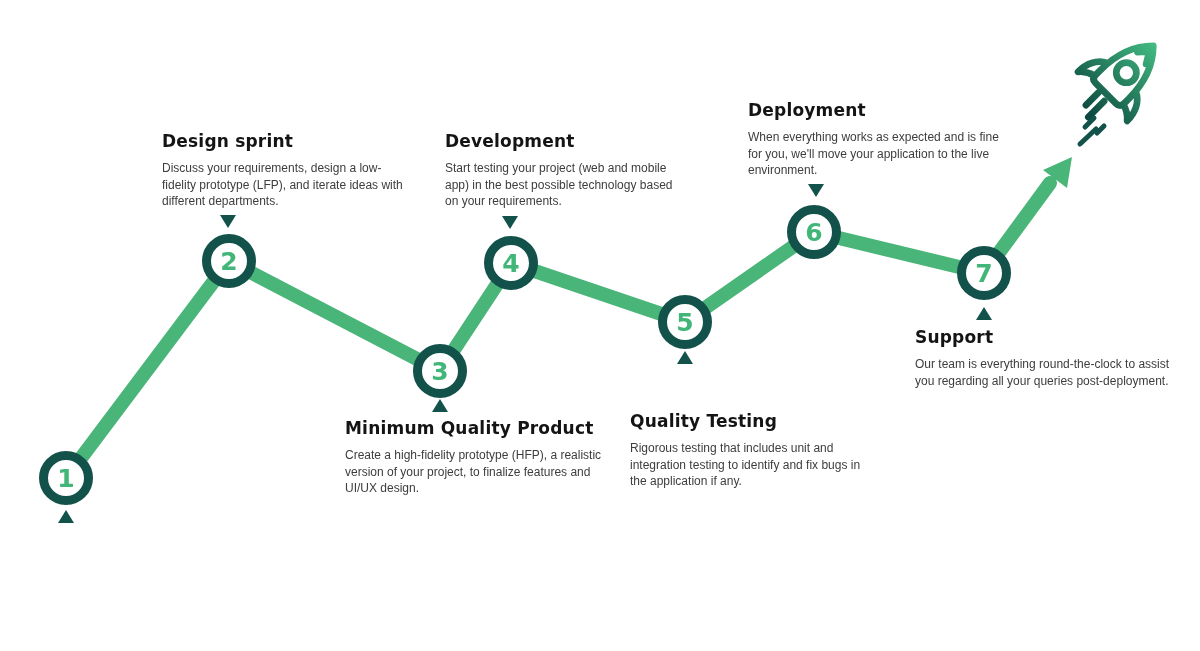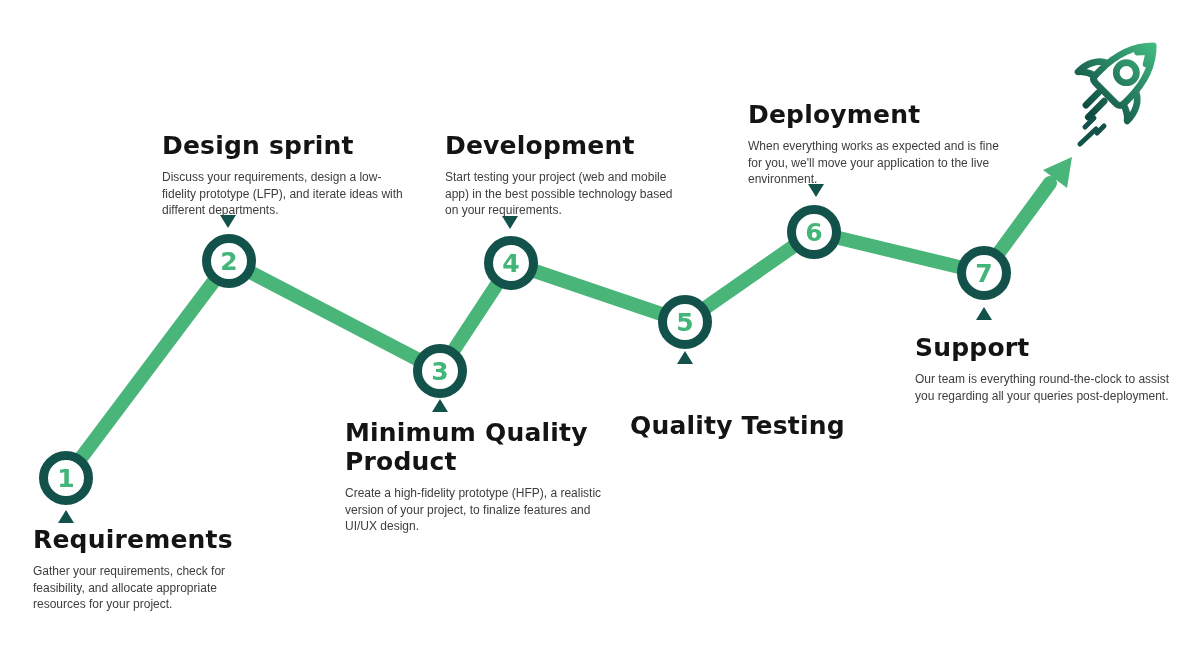--- a/index.html
+++ b/index.html
@@ -7,21 +7,21 @@
     position:relative;
     width:1200px; height:651px;
     background:#ffffff;
     overflow:hidden;
     font-family:"Liberation Sans", sans-serif;
   }
   .art { position:absolute; left:0; top:0; }
   .step { position:absolute; }
   .step h3 {
     margin:0;
-    font-size:25px;
+    font-size:17px;
     font-weight:700;
     color:#141414;
     letter-spacing:.2px;
     font-family:"DejaVu Sans","Liberation Sans",sans-serif;
   }
   .step p {
     margin:9px 0 0;
     font-size:12px;
     line-height:1.38;
     color:#3d3d3d;
@@ -88,47 +88,44 @@
       <path d="M-5,22 L-5,38 M4,24 L4,44"></path>
     </g>
 
     <g stroke="#13524b" stroke-width="5" stroke-linecap="round">
       <line x1="1085" y1="127" x2="1094" y2="118"></line>
       <line x1="1097" y1="133" x2="1104" y2="126"></line>
       <line x1="1080" y1="144" x2="1096" y2="129"></line>
     </g>
   </svg>
 
-  <div class="step" style="left:33px; top:525px; width:230px;">
-    <h3>Requirements</h3>
-    <p>Gather your requirements, check for feasibility, and allocate appropriate resources for your project.</p>
-  </div>
 
   <div class="step" style="left:162px; top:131px; width:248px;">
     <h3>Design sprint</h3>
     <p>Discuss your requirements, design a low-fidelity prototype (LFP), and iterate ideas with different departments.</p>
   </div>
 
   <div class="step" style="left:345px; top:418px; width:262px;">
     <h3>Minimum Quality Product</h3>
     <p>Create a high-fidelity prototype (HFP), a realistic version of your project, to finalize features and UI/UX design.</p>
   </div>
 
   <div class="step" style="left:445px; top:131px; width:240px;">
     <h3>Development</h3>
     <p>Start testing your project (web and mobile app) in the best possible technology based on your requirements.</p>
   </div>
 
   <div class="step" style="left:630px; top:370px; width:248px;margin-top:41px;">
     <h3>Quality Testing</h3>
+    <p>Rigorous testing that includes unit and integration testing to identify and fix bugs in the application if any.</p>
   </div>
 
   <div class="step" style="left:748px; top:100px; width:254px;">
     <h3>Deployment</h3>
     <p>When everything works as expected and is fine for you, we'll move your application to the live environment.</p>
   </div>
 
-  <div class="step" style="left:915px; top:327px; width:258px;margin-top:6px;">
+  <div class="step" style="left:915px; top:327px; width:258px;">
     <h3>Support</h3>
     <p>Our team is everything round-the-clock to assist you regarding all your queries post-deployment.</p>
   </div>
 
 </div>
 
 </body></html>

